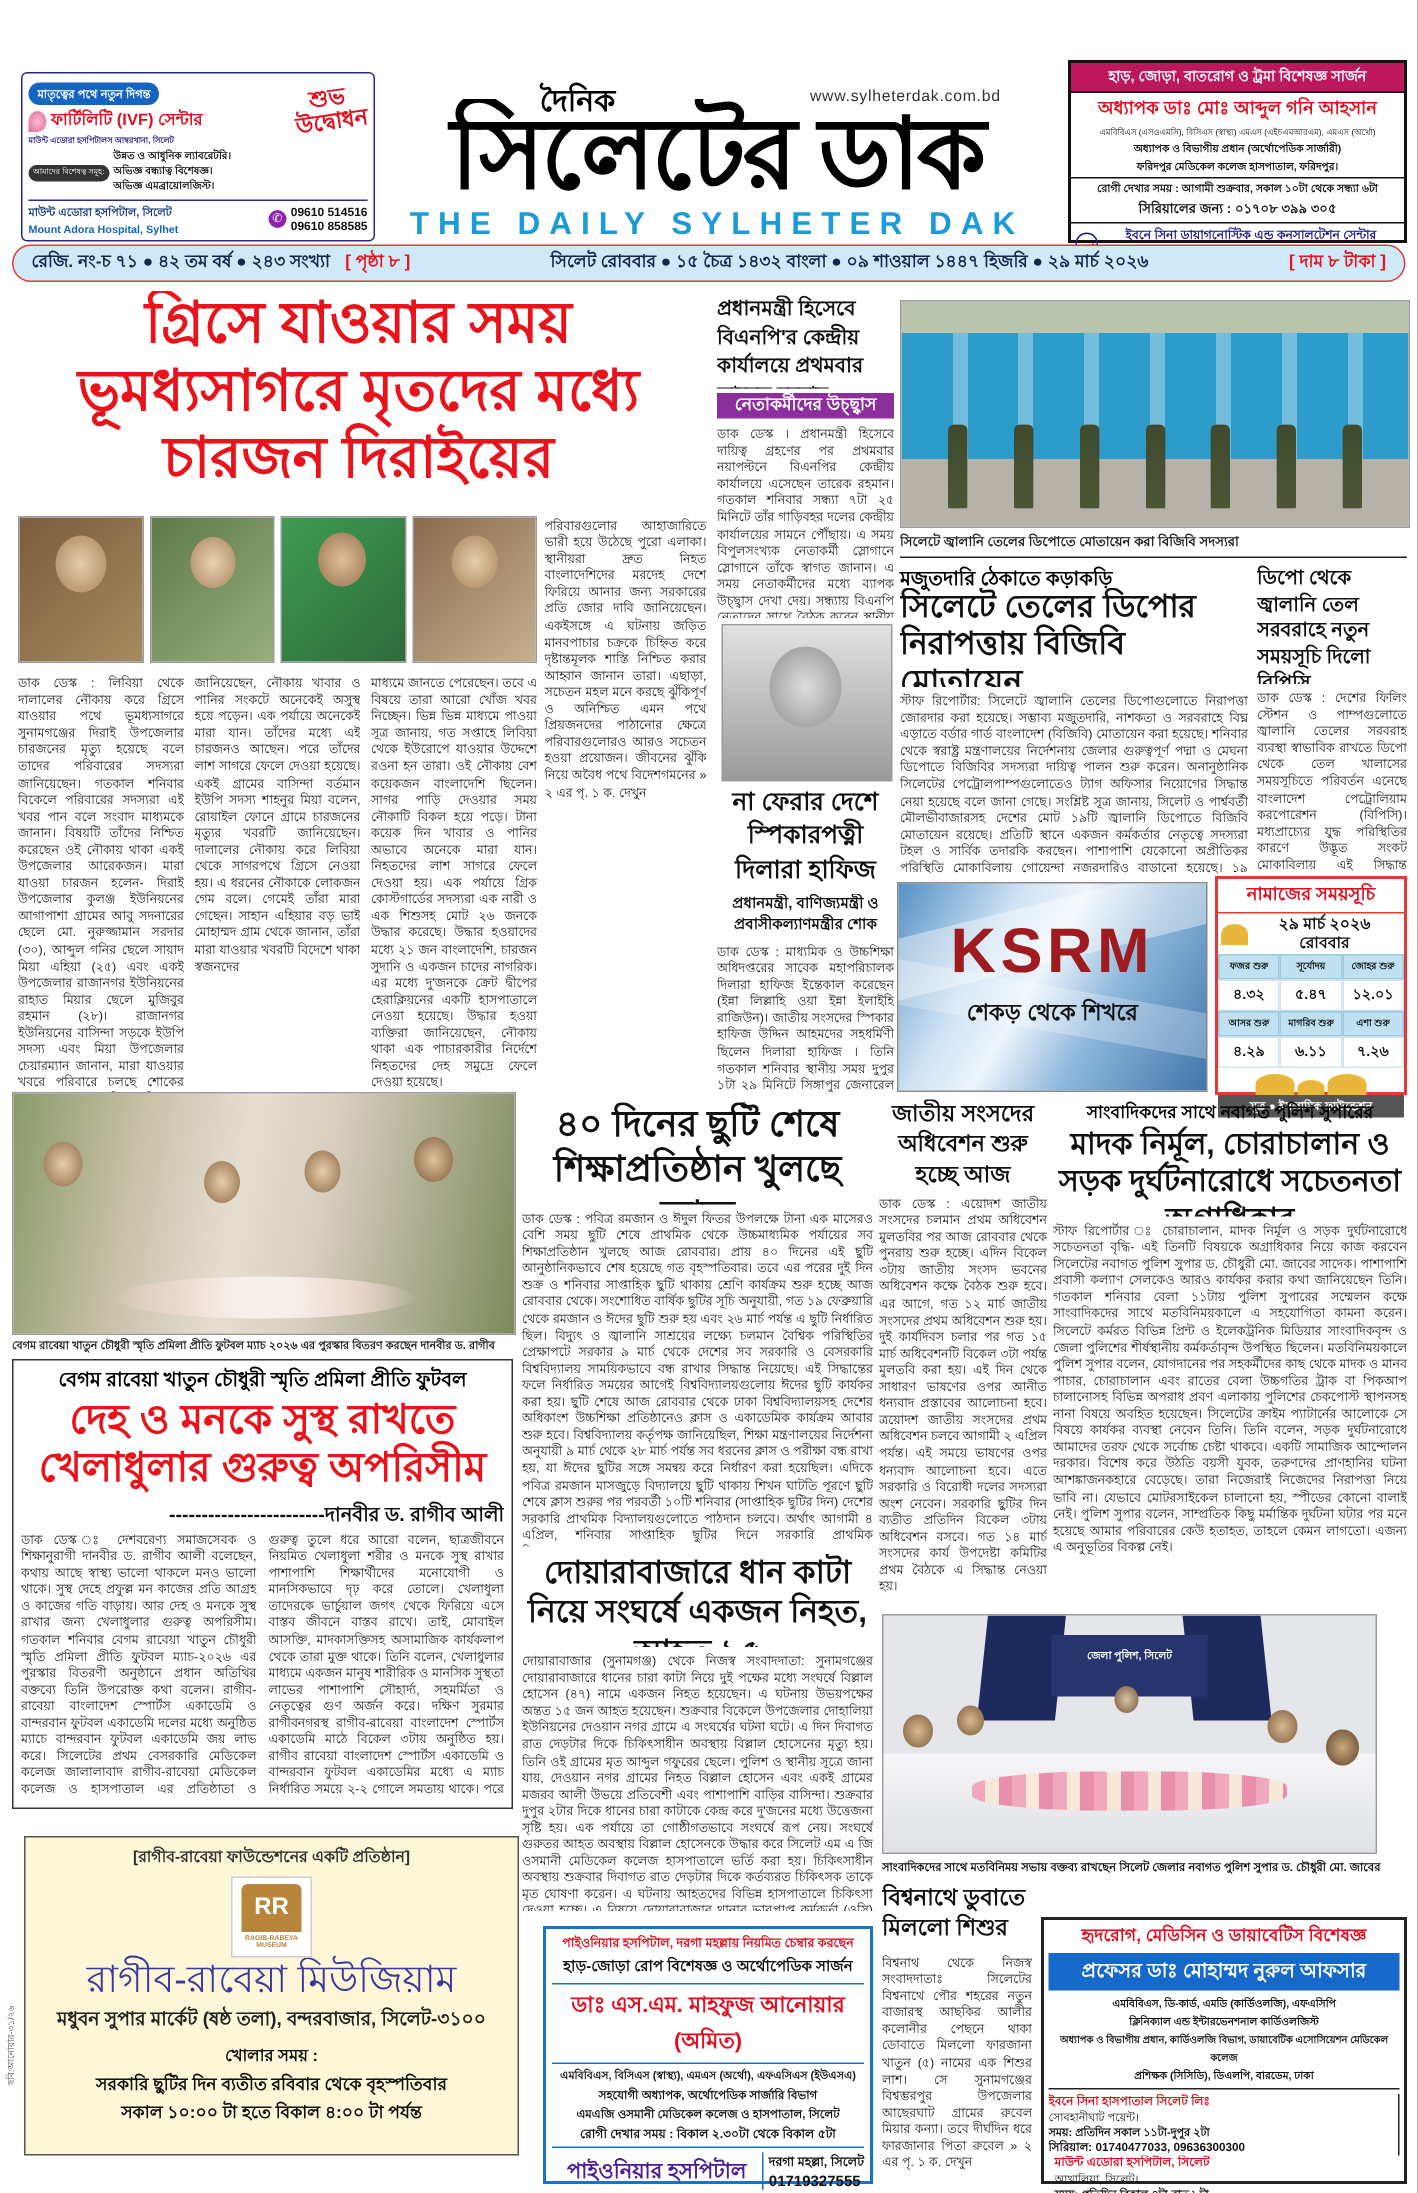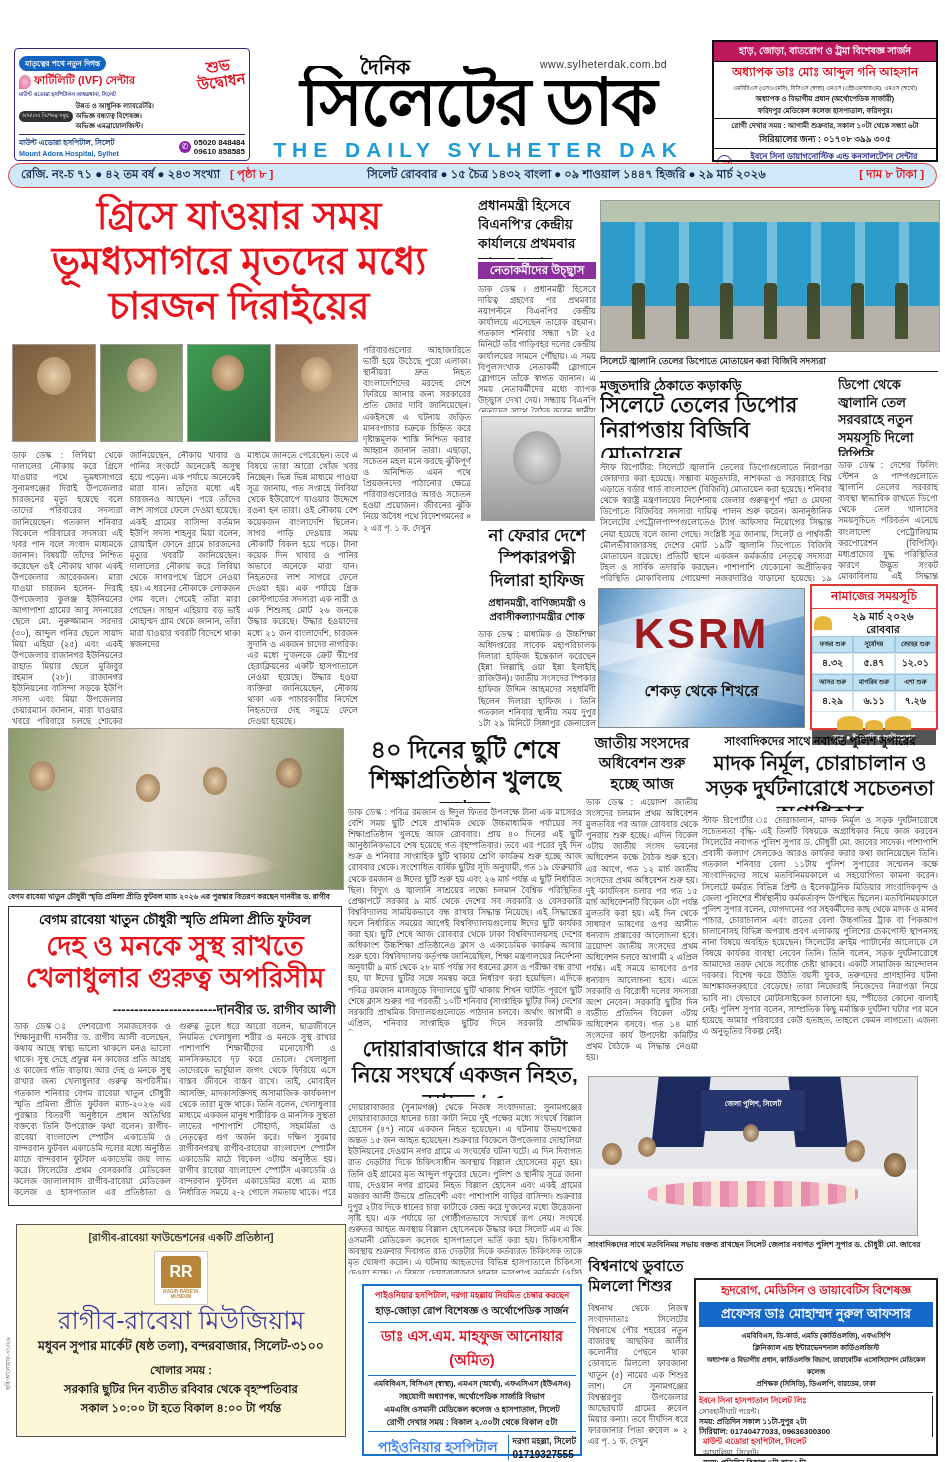--- a/index.html
+++ b/index.html
@@ -51,21 +51,21 @@
       </div>
       <div style="width:46px;color:#e01020;font-weight:800;font-size:15px;line-height:1.05;text-align:center;transform:rotate(-8deg);margin-top:6px;">শুভ উদ্বোধন</div>
     </div>
     <div style="display:flex;border-top:1px solid #2a2a86;margin-top:2px;padding-top:2px;align-items:center;">
       <div style="flex:1;">
         <div style="font-size:7.4px;font-weight:800;color:#143a7a;">মাউন্ট এডোরা হসপিটাল, সিলেট</div>
         <div style="font-size:7.2px;font-weight:700;color:#1565c0;">Mount Adora Hospital, Sylhet</div>
       </div>
       <span style="width:12px;height:12px;border-radius:50%;background:#8e24aa;color:#fff;font-size:8px;text-align:center;line-height:12px;">✆</span>
       <div style="font-size:8px;font-weight:800;margin-left:3px;">
-        <div>05020 848484</div>
+        <div>09610 514516</div>
         <div>09610 858585</div>
       </div>
     </div>
   </div>
 
   <div class="abs" style="left:330px;top:52px;width:110px;font-size:20px;font-weight:900;color:#000;text-align:center;">দৈনিক</div>
   <div class="abs" style="left:540px;top:58px;width:150px;font-size:10.5px;color:#333;letter-spacing:0.5px;">www.sylheterdak.com.bd</div>
   <div class="abs" style="left:252px;top:66px;width:452px;height:72px;font-size:66px;font-weight:900;color:#000;text-align:center;letter-spacing:-2px;line-height:1.1;overflow:hidden;">সিলেটের ডাক</div>
   <div class="abs" style="left:252px;top:138px;width:452px;font-size:21px;font-weight:800;color:#1b9cd8;text-align:center;letter-spacing:6px;">THE DAILY SYLHETER DAK</div>
 
@@ -152,21 +152,21 @@
 
   <div class="abs" style="left:838px;top:376px;width:100px;height:80px;font-size:13px;font-weight:800;line-height:1.35;overflow:hidden;">ডিপো থেকে জ্বালানি তেল সরবরাহে নতুন সময়সূচি দিলো বিপিসি</div>
   <div class="abs bt jst" style="left:838px;top:460px;width:100px;height:122px;">ডাক ডেস্ক : দেশের ফিলিং স্টেশন ও পাম্পগুলোতে জ্বালানি তেলের সরবরাহ ব্যবস্থা স্বাভাবিক রাখতে ডিপো থেকে তেল খালাসের সময়সূচিতে পরিবর্তন এনেছে বাংলাদেশ পেট্রোলিয়াম করপোরেশন (বিপিসি)। মধ্যপ্রাচ্যের যুদ্ধ পরিস্থিতির কারণে উদ্ভূত সংকট মোকাবিলায় এই সিদ্ধান্ত নেওয়া হয়েছে। গতকাল শনিবার বিপিসি সচিব শাহিনা সুলতানার এক সংবাদ বিজ্ঞপ্তিতে এই তথ্য জানানো হয়। বিজ্ঞপ্তিতে বলা হয়, মধ্যপ্রাচ্যের চলমান » ২ এর পৃ. ১ ক. দেখুন</div>
 
   <div class="abs adbox" style="left:598px;top:588px;width:207px;height:140px;border:1px solid #888;overflow:hidden;
               background:linear-gradient(120deg,#5590c4 0%,#cfe3f4 30%,#eef5fb 45%,#8fb8dc 65%,#3f76ab 100%);">
     <div style="position:absolute;left:-20px;top:10px;width:260px;height:40px;background:#ffffff66;transform:rotate(-14deg);"></div>
     <div style="position:absolute;left:-20px;top:70px;width:260px;height:30px;background:#ffffff44;transform:rotate(10deg);"></div>
     <div class="ctr" style="position:relative;margin-top:24px;">
       <div style="font-size:42px;font-weight:900;color:#9e1c20;letter-spacing:3px;line-height:1;">KSRM</div>
-      <div style="font-size:15px;font-weight:800;color:#111;margin-top:24px;">শেকড় থেকে শিখরে</div>
+      <div style="font-size:15px;font-weight:800;color:#111;margin-top:8px;">শেকড় থেকে শিখরে</div>
     </div>
   </div>
 
   <div class="abs adbox" style="left:810px;top:584px;width:128px;height:146px;border:2px solid #e23b35;background:#fff;">
     <div class="ctr" style="color:#e01020;font-size:12px;font-weight:800;border-bottom:1px solid #e23b35;padding:1px 0;">নামাজের সময়সূচি</div>
     <div style="display:flex;align-items:center;padding:1px 2px;">
       <span style="width:18px;height:14px;background:#e8b63a;border-radius:50% 50% 0 0;display:inline-block;"></span>
       <div style="flex:1;text-align:center;font-weight:800;font-size:10.5px;line-height:1.2;">
         <div>২৯ মার্চ ২০২৬</div>
         <div>রোববার</div>
@@ -262,21 +262,21 @@
 
   <div class="abs adbox ctr" style="left:362px;top:1284px;width:220px;height:172px;border:2.5px solid #1773c9;padding:3px 4px;">
     <div style="color:#e01020;font-size:8.4px;font-weight:700;">পাইওনিয়ার হসপিটাল, দরগা মহল্লায় নিয়মিত চেম্বার করছেন</div>
     <div style="font-size:10px;font-weight:800;border-bottom:1px solid #1773c9;padding-bottom:2px;">হাড়-জোড়া রোপ বিশেষজ্ঞ ও অর্থোপেডিক সার্জন</div>
     <div style="color:#e01020;font-size:14.5px;font-weight:800;padding:2px 0;border-bottom:1px solid #1773c9;">ডাঃ এস.এম. মাহফুজ আনোয়ার (অমিত)</div>
     <div style="font-size:7.3px;font-weight:700;margin-top:2px;">এমবিবিএস, বিসিএস (স্বাস্থ্য), এমএস (অর্থো), এফএসিএস (ইউএসএ)</div>
     <div style="font-size:7.8px;font-weight:700;">সহযোগী অধ্যাপক, অর্থোপেডিক সার্জারি বিভাগ</div>
     <div style="font-size:7.8px;font-weight:700;">এমএজি ওসমানী মেডিকেল কলেজ ও হাসপাতাল, সিলেট</div>
     <div style="font-size:8.2px;font-weight:700;border-bottom:1px solid #1773c9;padding-bottom:2px;">রোগী দেখার সময় : বিকাল ২.৩০টা থেকে বিকাল ৫টা</div>
     <div style="display:flex;align-items:center;margin-top:3px;">
-      <div style="flex:1;color:#3b82f6;font-size:14px;font-weight:900;">পাইওনিয়ার হসপিটাল</div>
+      <div style="flex:1;color:#4c1d95;font-size:14px;font-weight:900;">পাইওনিয়ার হসপিটাল</div>
       <div style="border-left:1.5px solid #1773c9;padding-left:4px;text-align:left;">
         <div style="font-size:8.4px;font-weight:800;">দরগা মহল্লা, সিলেট</div>
         <div style="font-size:10px;font-weight:800;">01719327555</div>
       </div>
     </div>
   </div>
 
   <div class="abs adbox ctr" style="left:694px;top:1278px;width:244px;height:178px;border:2px solid #222;padding:2px 3px;">
     <div style="color:#e01020;font-size:11.5px;font-weight:800;">হৃদরোগ, মেডিসিন ও ডায়াবেটিস বিশেষজ্ঞ</div>
     <div style="background:#1669c9;color:#fff;font-size:13px;font-weight:800;padding:2px 0;margin-top:1px;">প্রফেসর ডাঃ মোহাম্মদ নুরুল আফসার</div>

